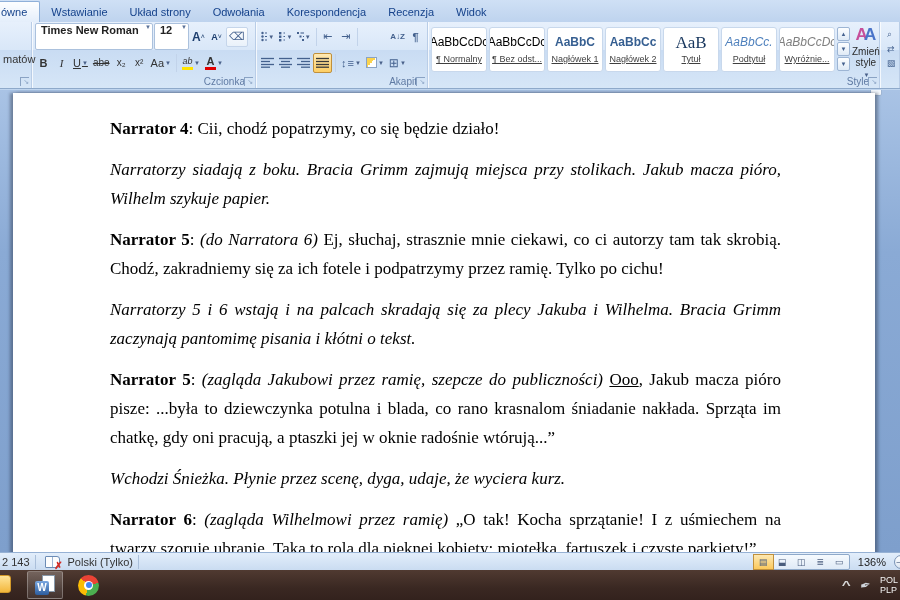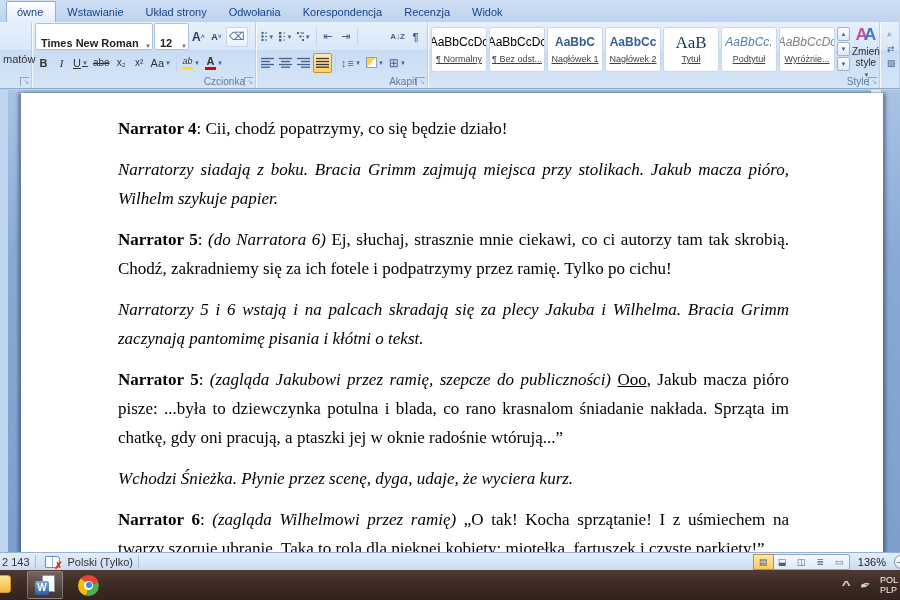--- a/index.html
+++ b/index.html
@@ -1,33 +1,33 @@
 <!DOCTYPE html>
 <html><head>
 <meta charset="utf-8">
 <style>
   *{margin:0;padding:0;box-sizing:border-box;}
   html,body{width:900px;height:600px;overflow:hidden;background:#bfd5ef;font-family:"Liberation Sans",sans-serif;}
   .screen{position:relative;width:900px;height:600px;overflow:hidden;}
 
   
-  .tabrow{position:absolute;top:0;left:0;right:0;height:22px;background:linear-gradient(#cfe0f5,#bed3ee);display:flex;align-items:flex-end;padding-left:16px;}
+  .tabrow{position:absolute;top:0;left:0;right:0;height:22px;background:linear-gradient(#cfe0f5,#bed3ee);display:flex;align-items:flex-end;padding-left:0;}
   .tab{padding:4px 11px 4px;font-size:11px;color:#15428b;white-space:nowrap;}
   .tab.active{background:linear-gradient(#fdfeff,#e4eefb);border:1px solid #8fb0d9;border-bottom:none;border-radius:2px 2px 0 0;margin-left:-10px;padding:4px 12px 4px 10px;}
 
   
   .ribbon{position:absolute;top:22px;left:0;right:0;height:67px;background:linear-gradient(#e7f0fc 0%,#d9e7f8 42%,#c9dcf3 43%,#d6e6f7 100%);border-bottom:1px solid #8ea9ca;display:flex;}
   .group{position:relative;height:100%;padding:3px 3px 14px 3px;border-right:1px solid #b9cde7;box-shadow:1px 0 0 rgba(255,255,255,.75);}
   .glabel{position:absolute;bottom:1px;left:0;right:10px;text-align:right;font-size:10px;color:#5f7aa3;}
   .dlg{position:absolute;right:2px;bottom:2px;width:9px;height:9px;border-top:1px solid #8aa3c4;border-left:1px solid #8aa3c4;font-size:7px;line-height:8px;color:#8aa3c4;text-align:right;}
   .row{display:flex;align-items:center;gap:1px;height:23px;}
   .btn{min-width:17px;height:20px;display:inline-flex;align-items:center;justify-content:center;font-size:11px;color:#333;border-radius:2px;padding:0 2px;}
   .btn.active{background:linear-gradient(#ffe9b4,#fdce64);border:1px solid #c receive;border:1px solid #c0903c;}
   .dd{font-size:6px;color:#4a618a;margin-left:1px;}
-  .combo{background:#fff;border:1px solid #abc1dd;border-radius:2px;height:27px;display:flex;align-items:flex-end;font-size:11px;font-weight:bold;color:#222;padding:0 1px 0 5px;white-space:nowrap;}
+  .combo{background:#fff;border:1px solid #abc1dd;border-radius:2px;height:27px;display:flex;align-items:flex-start;font-size:11px;font-weight:bold;color:#222;padding:0 1px 0 5px;white-space:nowrap;}
   .combo .dd{margin-left:4px;color:#5a7299;}
   .vsep{width:1px;height:18px;background:#c2d3ea;margin:0 2px;}
   .b{font-weight:bold;}.i{font-style:italic;}.u{text-decoration:underline;}
   .ubar{display:flex;flex-direction:column;align-items:center;line-height:10px;}
   .ubar .bar{width:11px;height:3px;margin-top:1px;}
   .grow-a{font-weight:bold;font-size:12px;color:#1d3e6e;}
   .shrink-a{font-weight:bold;font-size:9px;color:#1d3e6e;}
   .glyph{color:#44618e;font-size:11px;}
 
   
@@ -45,21 +45,21 @@
   .sname{font-size:9px;color:#3f3f3f;margin-top:4px;white-space:nowrap;text-decoration:underline;}
   .scroll-col{display:flex;flex-direction:column;gap:1px;margin-top:2px;}
   .sarr{width:13px;height:14px;background:linear-gradient(#fdfeff,#dfeaf6);border:1px solid #9db5d4;border-radius:2px;font-size:6px;color:#44618e;display:flex;align-items:center;justify-content:center;}
   .chgstyle{display:flex;flex-direction:column;align-items:center;justify-content:flex-start;width:44px;margin-top:1px;}
   .chgstyle .aa{font-size:17px;font-weight:bold;line-height:18px;}
   .chgstyle .aa .a1{color:#c64f9b;}
   .chgstyle .aa .a2{color:#4a74c9;margin-left:-4px;}
   .chgstyle .lbl{font-size:10px;color:#2b2b2b;text-align:center;line-height:11px;margin-top:2px;}
 
   
-  .docarea{position:absolute;top:90px;left:8px;right:0;height:462px;background:linear-gradient(180deg,#a9c3e5,#8aaad5 35%,#7e9fcc);overflow:hidden;}
+  .docarea{position:absolute;top:90px;left:0;right:0;height:462px;background:linear-gradient(180deg,#a9c3e5,#8aaad5 35%,#7e9fcc);overflow:hidden;}
   .page{position:absolute;top:3px;left:13px;width:862px;height:470px;background:#fff;box-shadow:-3px 0 3px rgba(40,50,70,.45),3px 0 3px rgba(40,50,70,.45);}
   .content{padding:21px 94px 0 97px;font-family:"Liberation Serif",serif;font-size:17px;line-height:29px;text-align:justify;color:#000;}
   p.para{margin:0 0 12px 0;}
   .scrolltip{position:absolute;top:-2px;right:18px;width:12px;height:8px;background:#f4f8fd;border:1px solid #9db5d4;border-radius:2px;}
 
   
   .statusbar{position:absolute;top:552px;left:0;right:0;height:18px;background:linear-gradient(#e3eefb,#cadcf1);border-top:1px solid #96b1d4;display:flex;align-items:center;font-size:11px;color:#333;}
   .sb-sep{width:1px;height:14px;background:#aabfda;margin:0 5px;}
   .bookicon{position:relative;width:15px;height:12px;background:#fdfdfd;border:1px solid #6c8cb5;border-radius:1px 3px 3px 1px;margin:0 4px;}
   .bookicon::before{content:"";position:absolute;left:6px;top:0;bottom:0;width:1px;background:#9db5d4;}

